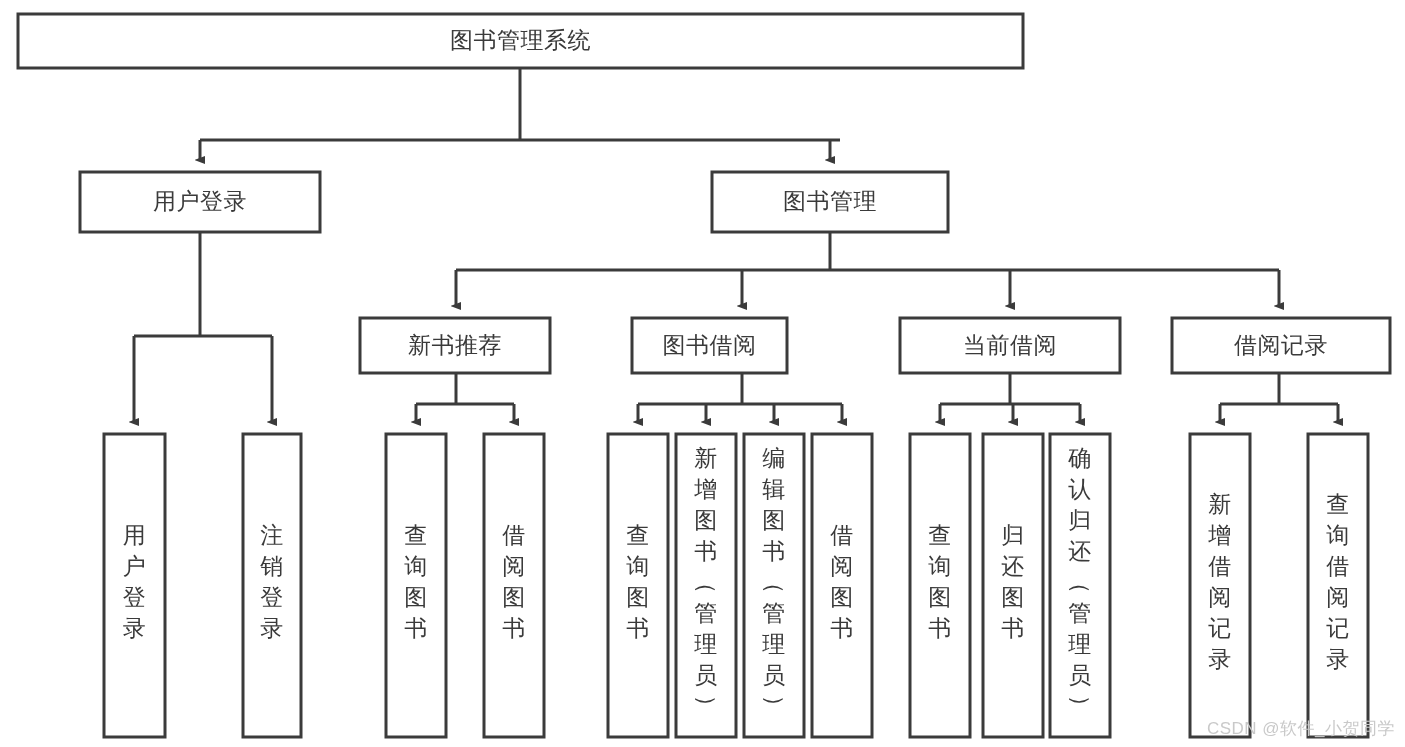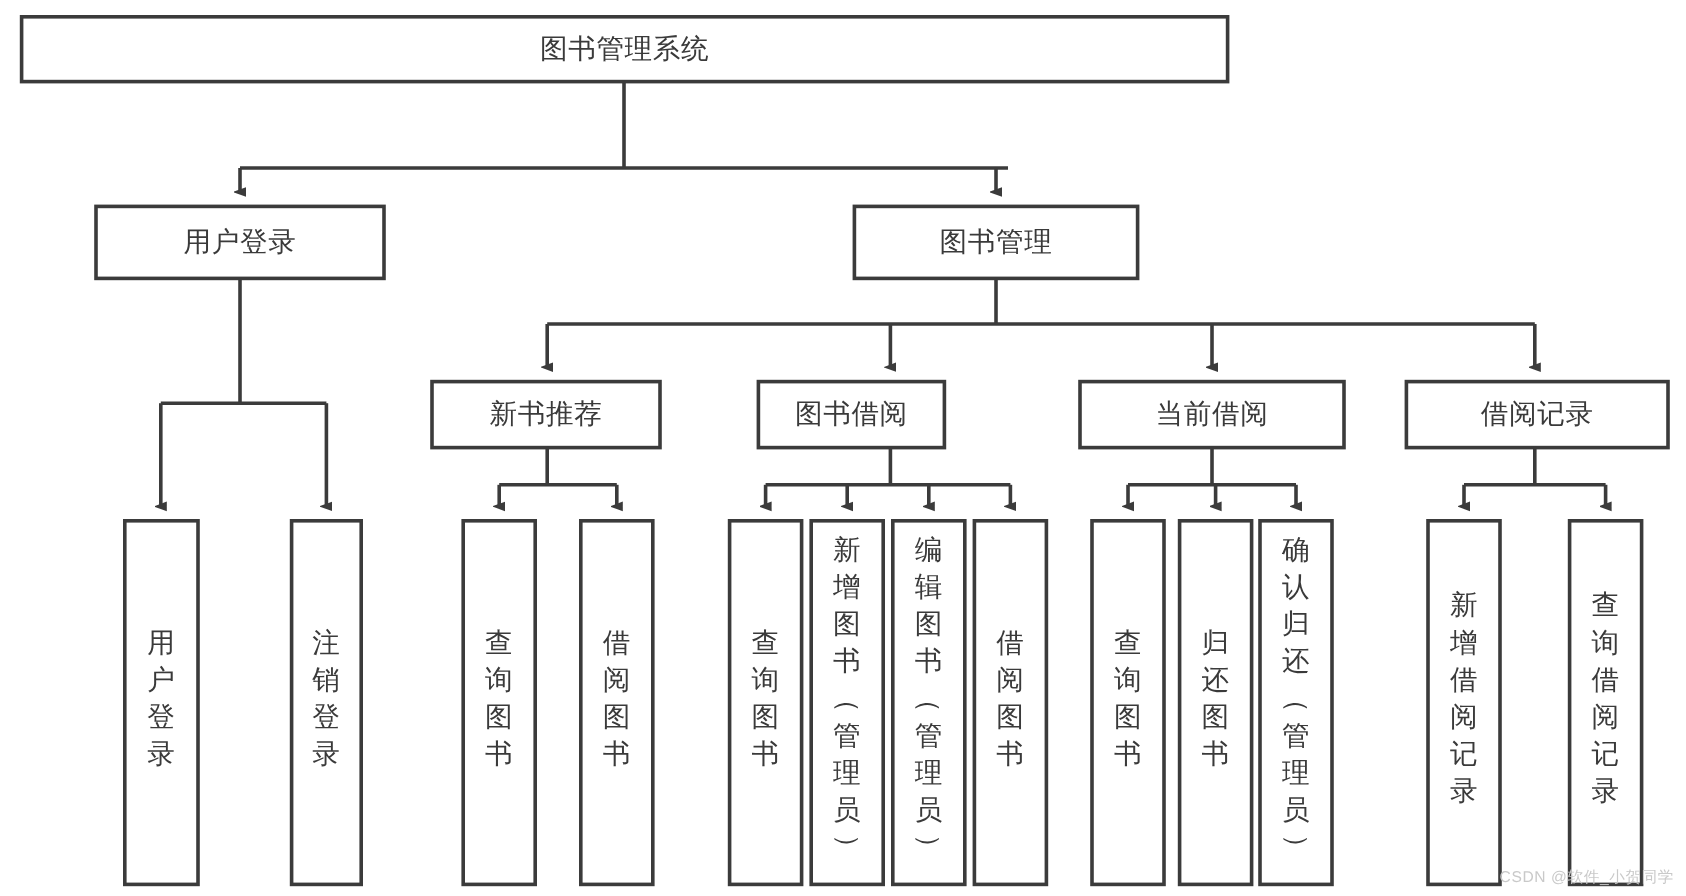--- a/index.html
+++ b/index.html
@@ -47,21 +47,21 @@
   .connector {
     stroke: #3b3b3b;
     stroke-width: 3;
     fill: none;
   }
   .watermark {
     position: absolute;
     right: 10px;
     bottom: 7px;
     color: #c9c9c9;
-    font-size: 13px;
+    font-size: 17px;
     font-family: "Liberation Sans", "DejaVu Sans", sans-serif;
     white-space: nowrap;
     pointer-events: none;
     letter-spacing: 0.5px;
   }
 </style>
 </head>
 <body>
 
 <div id="canvas">

